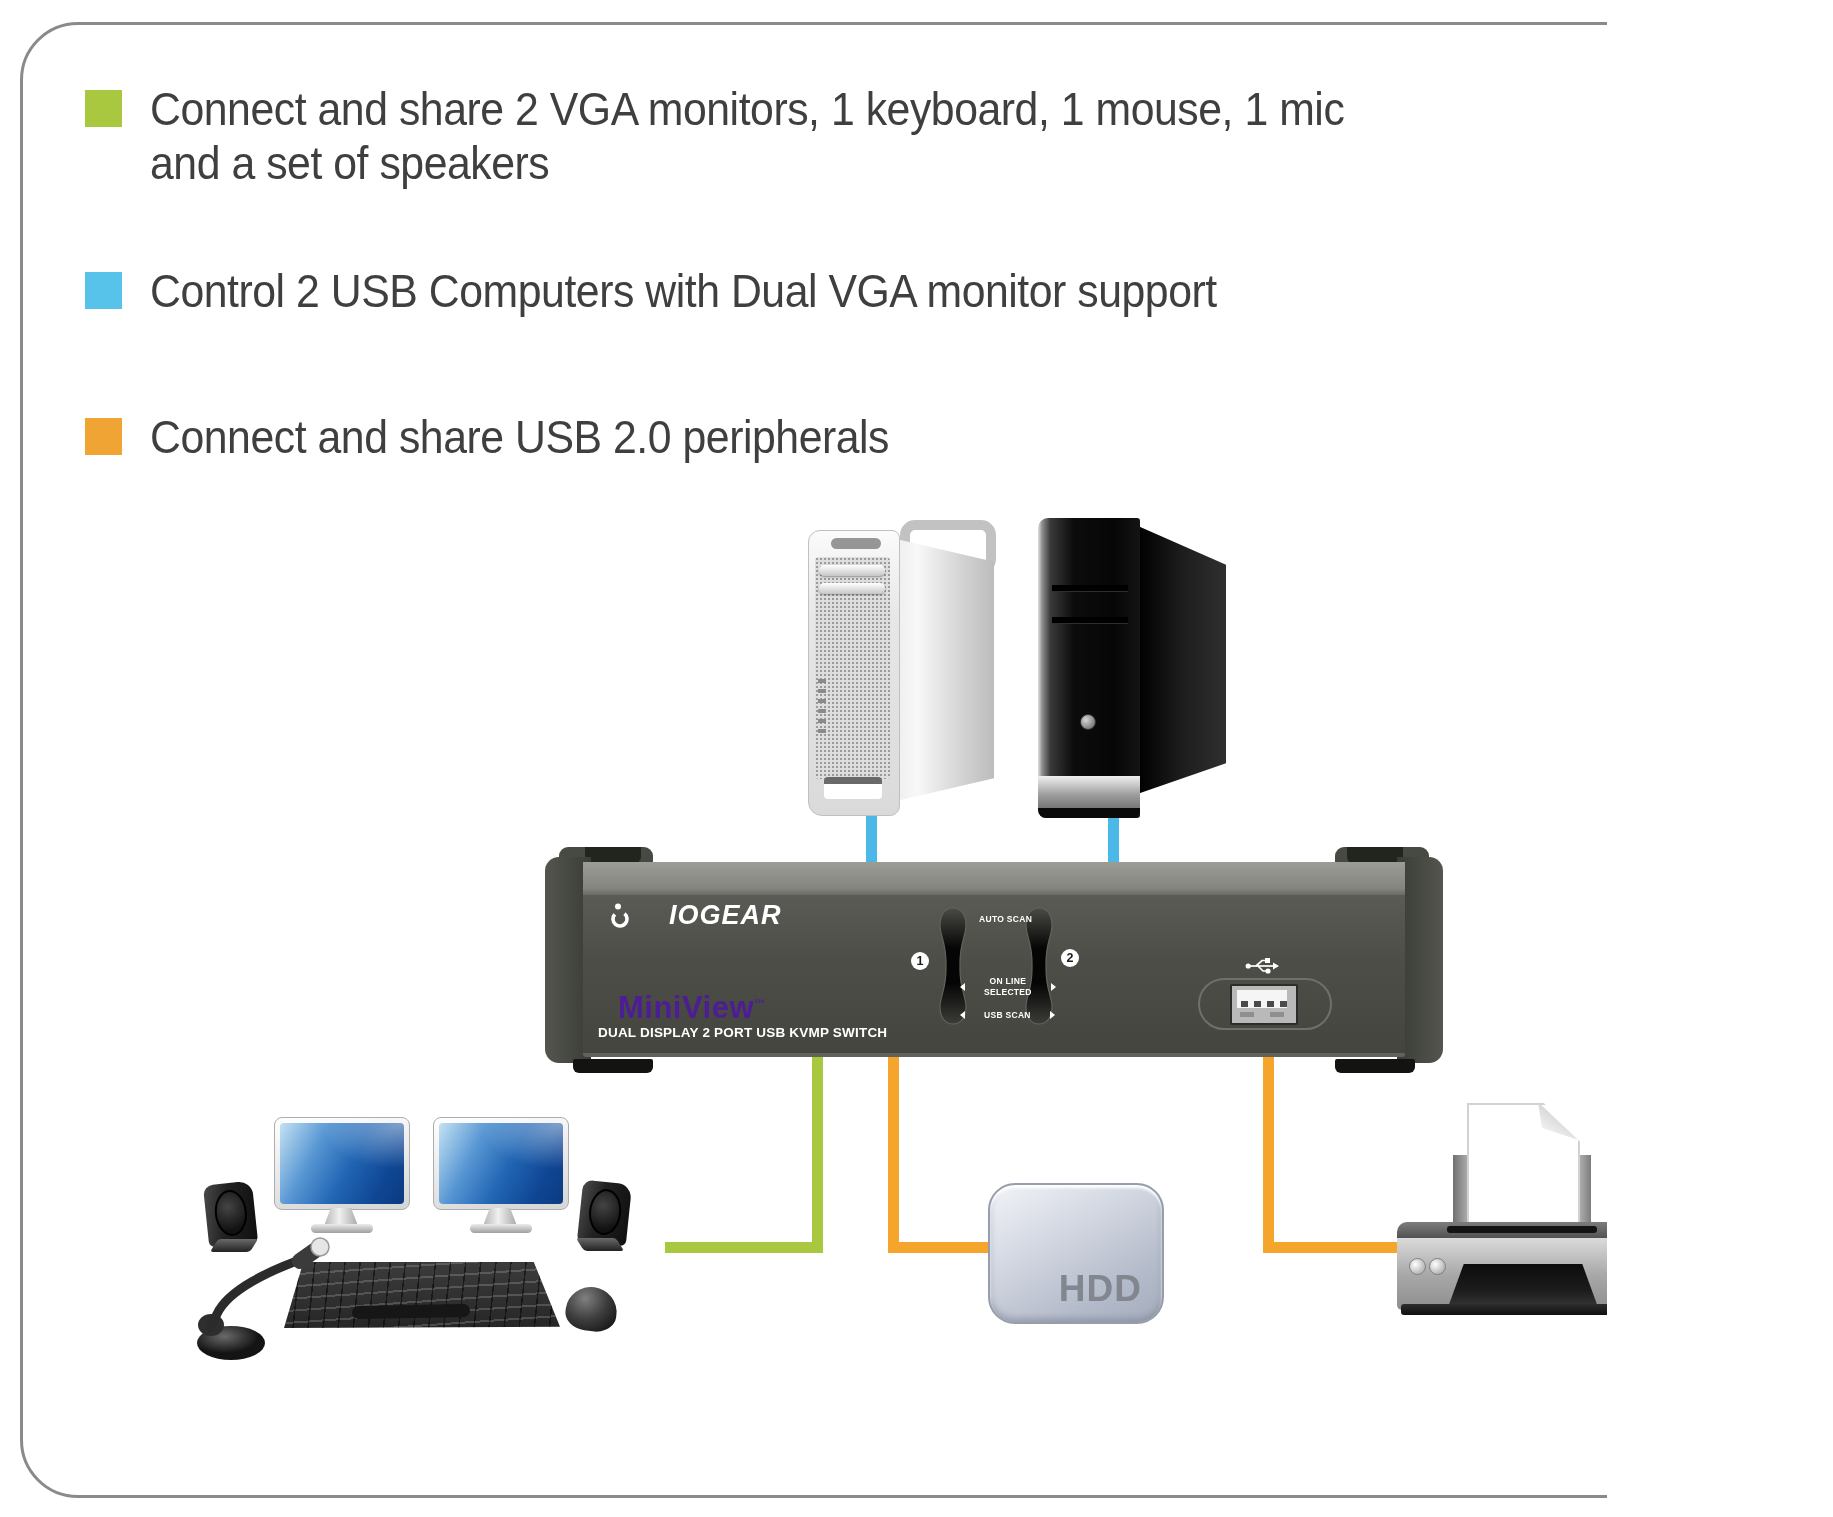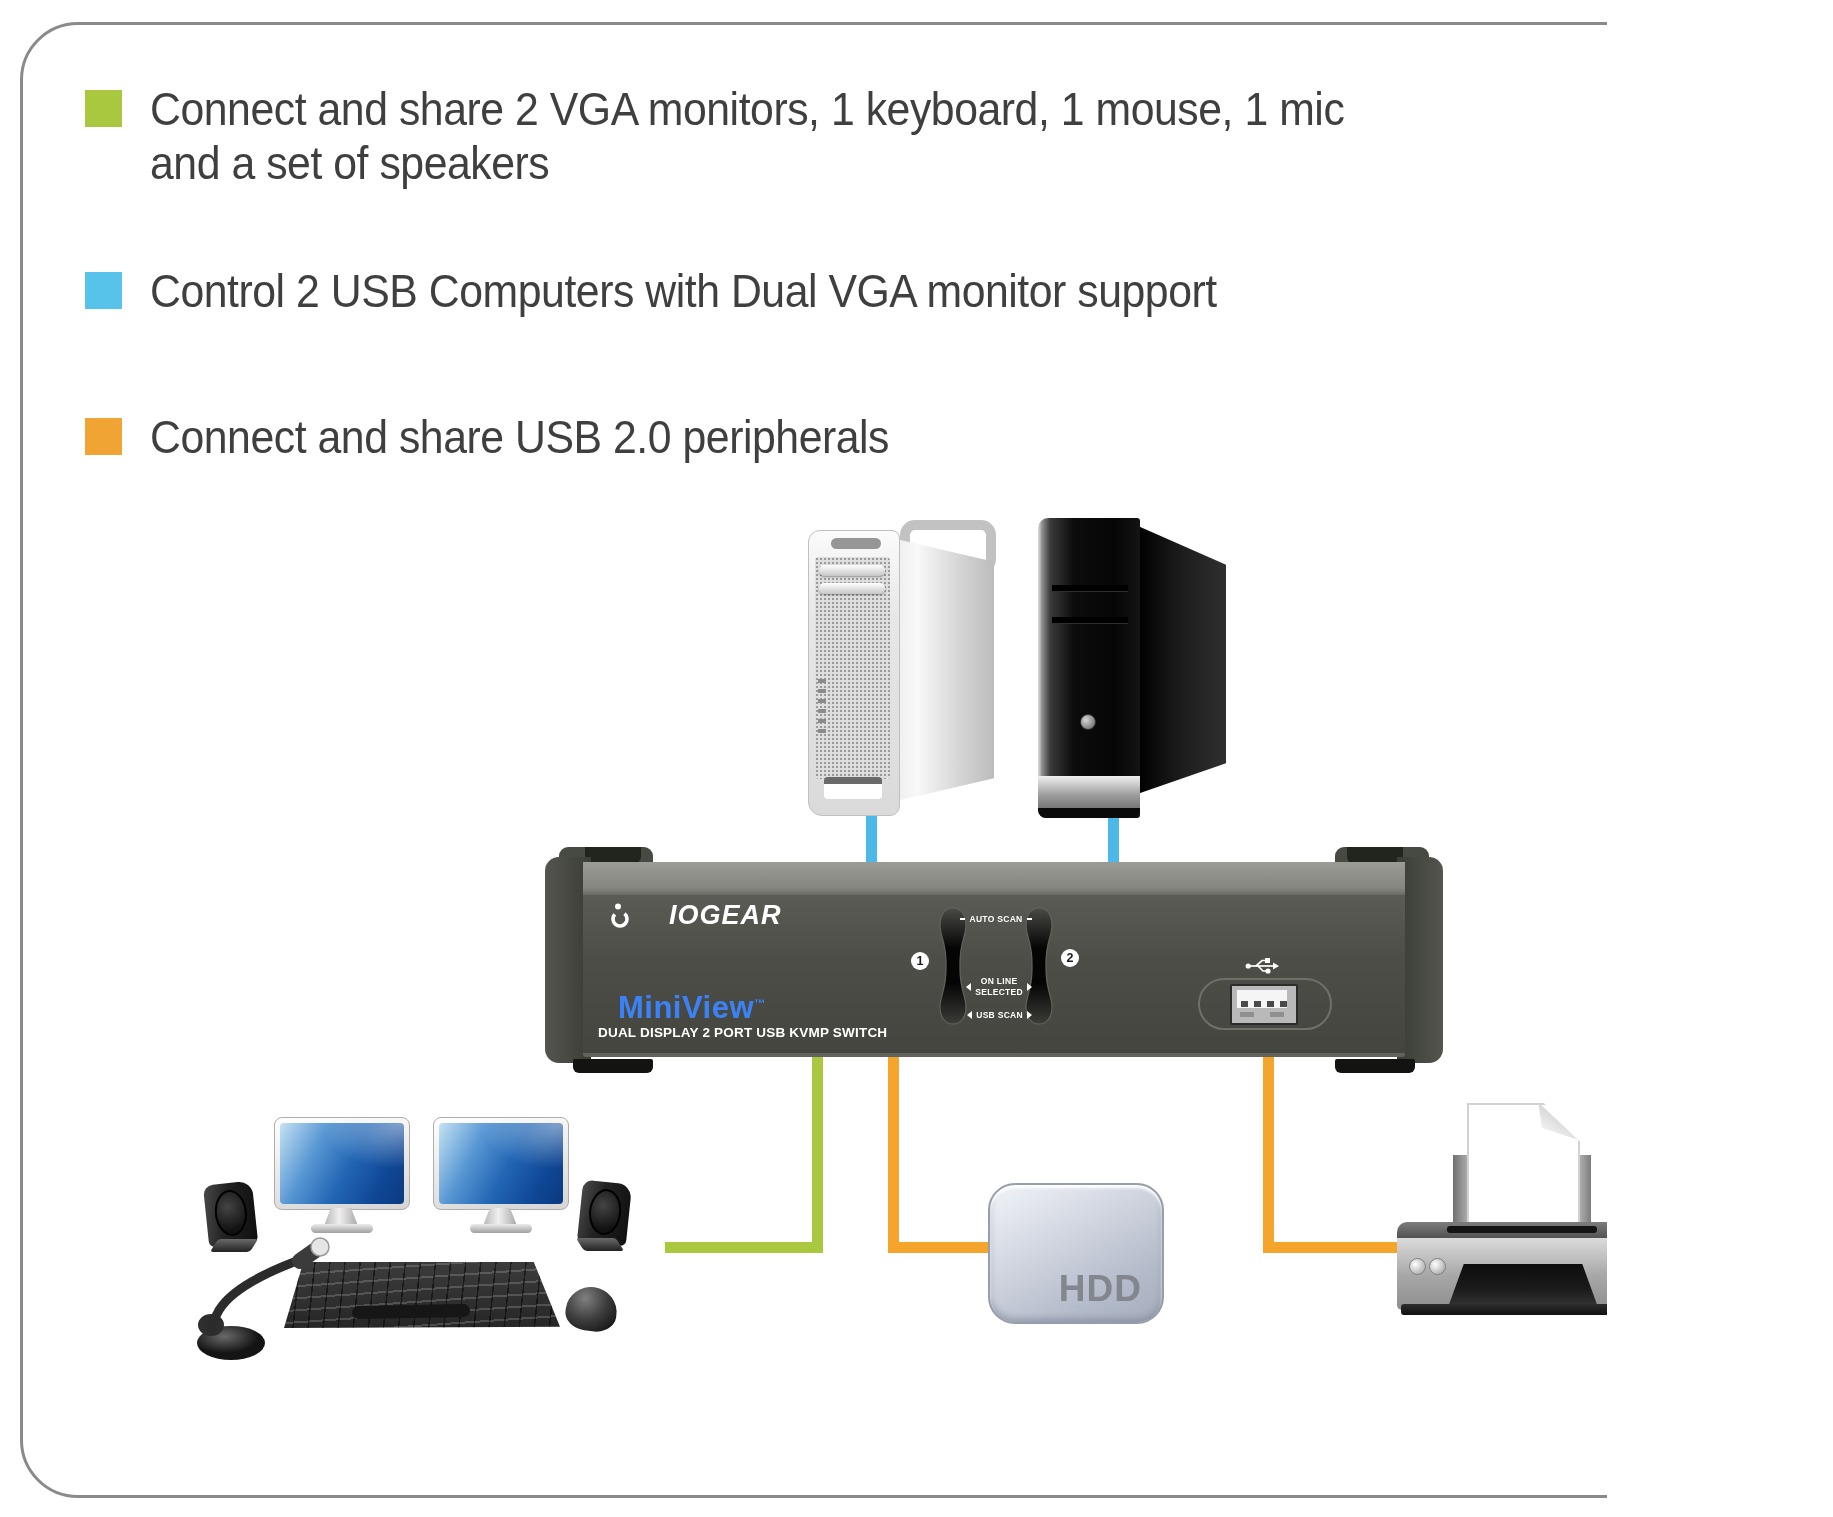--- a/index.html
+++ b/index.html
@@ -25,27 +25,27 @@
   .cap{width:46px;height:206px;}
   .cap-l{background:linear-gradient(90deg,#53554e,#3a3c36);border-radius:14px 0 0 14px;}
   .cap-r{background:linear-gradient(270deg,#53554e,#3a3c36);border-radius:0 14px 14px 0;}
   .sw-foot{width:80px;height:14px;background:#131311;border-radius:2px 2px 6px 6px;}
   .sw-body{left:38px;top:17px;width:822px;height:198px;}
   .sw-top{left:0;top:0;width:822px;height:33px;background:linear-gradient(180deg,#9c9c96,#85857f 80%,#6b6b65);}
   .sw-face{left:0;top:33px;width:822px;height:158px;border-radius:0 0 3px 3px;
            background:linear-gradient(180deg,#5b5b55,#4e4e48 40%,#45453f);border-bottom:4px solid #62625c;}
   .logo-row{display:flex;align-items:center;gap:5px;}
   .logo-text{color:#fff;font-size:27px;font-weight:800;font-style:italic;letter-spacing:1px;}
-  .miniview{color:#3b82f6;font-size:31px;font-weight:800;letter-spacing:.5px;}
+  .miniview{color:#4c1d95;font-size:31px;font-weight:800;letter-spacing:.5px;}
   .miniview sup{font-size:11px;font-weight:700;}
   .sw-sub{color:#fff;font-size:13.5px;font-weight:700;letter-spacing:.2px;}
   .numcirc{width:18px;height:18px;border-radius:50%;background:#fff;color:#1c1c1c;font-size:12.5px;
            font-weight:800;display:flex;align-items:center;justify-content:center;}
   .sw-lab{color:#fff;font-size:8.5px;font-weight:700;letter-spacing:.3px;white-space:nowrap;}
-  .lab-row{display:flex;align-items:center;justify-content:flex-end;gap:4px;}
+  .lab-row{display:flex;align-items:center;justify-content:space-between;gap:19px;}
   .dash{width:10px;height:2px;background:#fff;}
   .tri-l{width:0;height:0;border:4px solid transparent;border-left:0;border-right:5px solid #fff;}
   .tri-r{width:0;height:0;border:4px solid transparent;border-right:0;border-left:5px solid #fff;}
   .usb-oval{width:130px;height:48px;border:2px solid #70706a;border-radius:26px;}
   .usb-port{width:64px;height:37px;background:#b9b9b9;border:2px solid #2c2c2c;border-radius:2px;}
   .usb-tongue{left:5px;top:4px;width:50px;height:18px;background:#f5f5f5;}
   .usb-pin{width:7px;height:6px;background:#4a4a4a;}
   .usb-tab{height:5px;background:#8f8f8f;}
 
   

